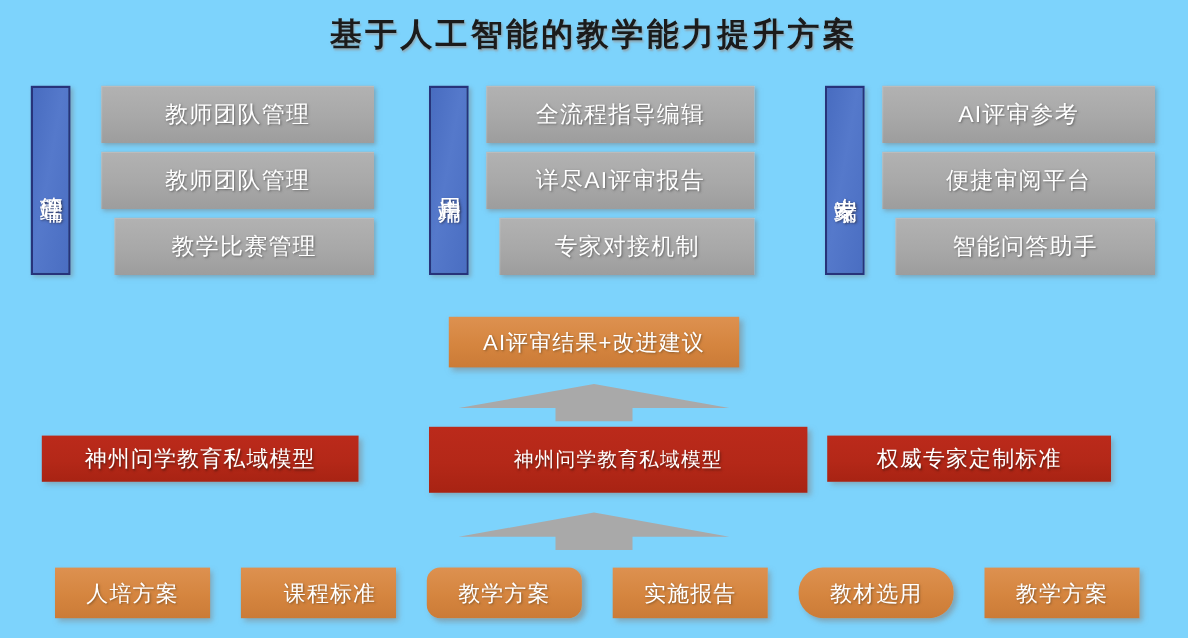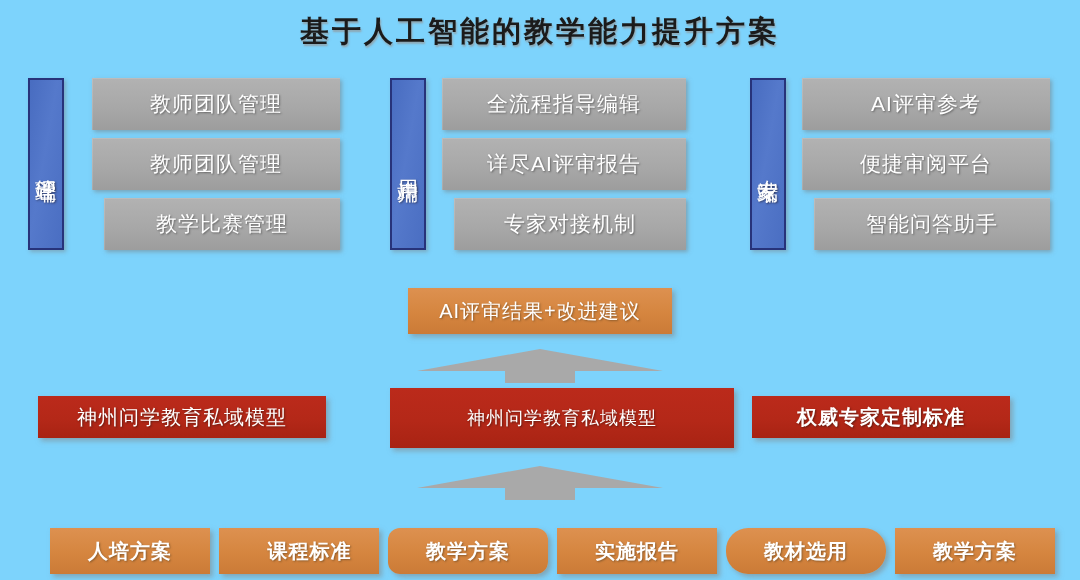--- a/index.html
+++ b/index.html
@@ -134,47 +134,46 @@
     display: flex;
     align-items: center;
     justify-content: center;
     letter-spacing: 1px;
     box-shadow: 3px 3px 5px rgba(130,130,130,0.55);
     text-shadow: 1px 1px 2px rgba(90,25,15,0.9);
     white-space: nowrap;
   }
   #model-general  { left: 38px;  top: 396px; width: 288px; height: 42px; font-size: 20px; }
   #model-core     { left: 390px; top: 388px; width: 344px; height: 60px; font-size: 18px; }
-  #model-standard { left: 752px; top: 396px; width: 258px; height: 42px; font-size: 20px; font-weight: bold; }
+  #model-standard { left: 752px; top: 396px; width: 258px; height: 42px; font-size: 20px; }
 
   
   .chip-row {
     position: absolute;
     left: 0;
     top: 516px;
     width: 1080px;
     height: 48px;
   }
   .chip {
     position: absolute;
-    top: 12px;
-    width: 160px;
+    top: 0;
+    width: 141px;
     height: 46px;
     box-sizing: border-box;
     background: linear-gradient(180deg, #dd9150 0%, #d5853f 55%, #cb7b37 100%);
     color: #ffffff;
     font-size: 20px;
     letter-spacing: 1px;
     display: flex;
     align-items: center;
     justify-content: center;
     box-shadow: 3px 3px 5px rgba(130,130,130,0.55);
     text-shadow: 1px 1px 2px rgba(120,80,40,0.8);
     white-space: nowrap;
-    font-weight: bold;
   }
   .chip:nth-child(1) { left: 50px; }
   .chip:nth-child(2) { left: 219px; padding-left: 21px; }
   .chip:nth-child(3) { left: 388px; border-radius: 12px; }
   .chip:nth-child(4) { left: 557px; }
   .chip:nth-child(5) { left: 726px; border-radius: 22px; }
   .chip:nth-child(6) { left: 895px; }
 </style>
 </head>
 <body>

